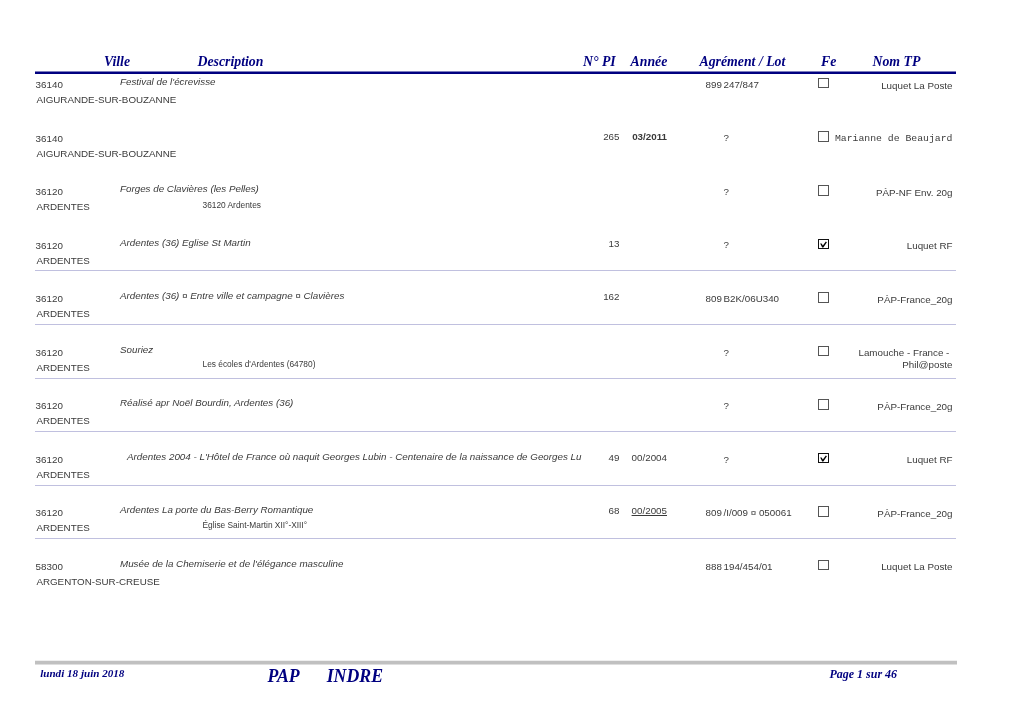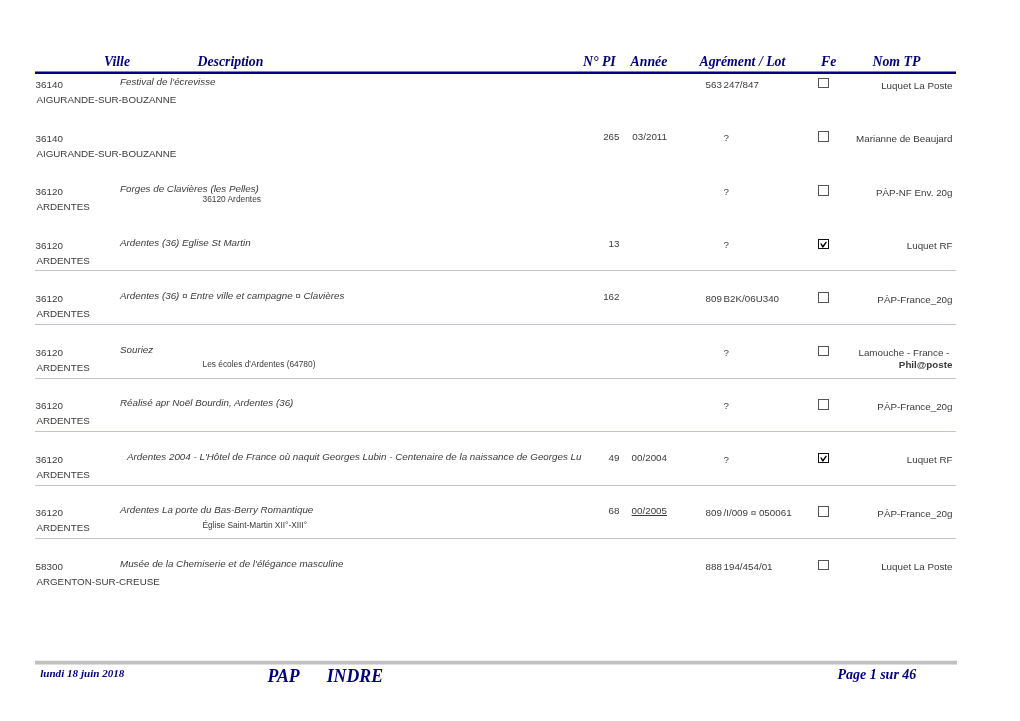--- a/index.html
+++ b/index.html
@@ -52,42 +52,42 @@
   <div class="hrule"></div>
 
   <div id="tbody">
       <div class="row">
     <div class="c  cp" style="left: 35.6px; top: 80.0023px;">36140</div>
     <div class="c  vl" style="left: 36.4px; top: 95.0023px;">AIGURANDE-SUR-BOUZANNE</div>
     <div class="c it ds" style="left: 120px; top: 77.0023px;">Festival de l'écrevisse</div>
     <div class="c sub sb" style="left: 202.5px; top: 92.6301px;"></div>
     <div class="c ra np" style="left: 219.5px; width: 400px; top: 78.0023px;"></div>
     <div class="c ra an" style="left: 267px; width: 400px; top: 78.0023px;"></div>
-    <div class="c  ag" style="left: 705.5px; top: 79.8023px;">563</div>
+    <div class="c  ag" style="left: 705.5px; top: 79.8023px;">899</div>
     <div class="c  lt" style="left: 723.5px; top: 79.8023px;">247/847</div>
     <div class="cbx" style="left: 818px; top: 77.9px; width: 11.3px; height: 10.5px;"></div>
   <div class="c ra" style="left: 552.5px; width: 400px; top: 80.5023px;">Luquet La Poste</div>
       </div>
       <div class="row">
     <div class="c  cp" style="left: 35.6px; top: 133.552px;">36140</div>
     <div class="c  vl" style="left: 36.4px; top: 148.552px;">AIGURANDE-SUR-BOUZANNE</div>
     <div class="c it ds" style="left: 120px; top: 130.552px;"></div>
     <div class="c sub sb" style="left: 202.5px; top: 146.18px;"></div>
     <div class="c ra np" style="left: 219.5px; width: 400px; top: 131.552px;">265</div>
-    <div class="c ra an" style="left: 267px; width: 400px; top: 131.552px;">03/2011</div>
+    <div class="c ra an" style="left: 267px; width: 400px; top: 131.552px; font-weight: bold;">03/2011</div>
     <div class="c  ag" style="left: 705.5px; top: 133.352px;"></div>
     <div class="c  lt" style="left: 723.5px; top: 133.352px;">?</div>
     <div class="cbx" style="left: 818px; top: 131.45px; width: 11.3px; height: 10.5px;"></div>
-  <div class="c ra" style="left: 552.5px; width: 400px; top: 134.052px;">Marianne de Beaujard</div>
+  <div class="c ra" style="left: 552.5px; width: 400px; top: 134.052px; font-family: Liberation Mono, monospace;">Marianne de Beaujard</div>
       </div>
       <div class="row">
     <div class="c  cp" style="left: 35.6px; top: 187.102px;">36120</div>
     <div class="c  vl" style="left: 36.4px; top: 202.102px;">ARDENTES</div>
     <div class="c it ds" style="left: 120px; top: 184.102px;">Forges de Clavières (les Pelles)</div>
-    <div class="c sub sb" style="left: 202.5px; top: 195px;">36120 Ardentes</div>
+    <div class="c sub sb" style="left: 202.5px; top: 201px;">36120 Ardentes</div>
     <div class="c ra np" style="left: 219.5px; width: 400px; top: 185.102px;"></div>
     <div class="c ra an" style="left: 267px; width: 400px; top: 185.102px;"></div>
     <div class="c  ag" style="left: 705.5px; top: 186.902px;"></div>
     <div class="c  lt" style="left: 723.5px; top: 186.902px;">?</div>
     <div class="cbx" style="left: 818px; top: 185px; width: 11.3px; height: 10.5px;"></div>
   <div class="c ra" style="left: 552.5px; width: 400px; top: 187.602px;">PÀP-NF Env. 20g</div>
       </div>
       <div class="row">
     <div class="c  cp" style="left: 35.6px; top: 240.652px;">36120</div>
     <div class="c  vl" style="left: 36.4px; top: 255.652px;">ARDENTES</div>
@@ -122,21 +122,21 @@
     <div class="c  cp" style="left: 35.6px; top: 347.752px;">36120</div>
     <div class="c  vl" style="left: 36.4px; top: 362.752px;">ARDENTES</div>
     <div class="c it ds" style="left: 120px; top: 344.752px;">Souriez</div>
     <div class="c sub sb" style="left: 202.5px; top: 360.38px;">Les écoles d'Ardentes (64780)</div>
     <div class="c ra np" style="left: 219.5px; width: 400px; top: 345.752px;"></div>
     <div class="c ra an" style="left: 267px; width: 400px; top: 345.752px;"></div>
     <div class="c  ag" style="left: 705.5px; top: 347.552px;"></div>
     <div class="c  lt" style="left: 723.5px; top: 347.552px;">?</div>
     <div class="cbx" style="left: 818px; top: 345.65px; width: 11.3px; height: 10.5px;"></div>
   <div class="c ra" style="left: 549.4px; width: 400px; top: 348.252px;">Lamouche - France -</div>
-        <div class="c ra" style="left: 552.5px; width: 400px; top: 359.552px; font-weight: bold;">Phil@poste</div>
+        <div class="c ra" style="left: 552.5px; width: 400px; top: 359.552px;">Phil@poste</div>
       </div>
       <div class="rowsep" style="top: 377.55px;"></div>
       <div class="row">
     <div class="c  cp" style="left: 35.6px; top: 401.302px;">36120</div>
     <div class="c  vl" style="left: 36.4px; top: 416.302px;">ARDENTES</div>
     <div class="c it ds" style="left: 120px; top: 398.302px;">Réalisé apr Noël Bourdin, Ardentes (36)</div>
     <div class="c sub sb" style="left: 202.5px; top: 413.93px;"></div>
     <div class="c ra np" style="left: 219.5px; width: 400px; top: 399.302px;"></div>
     <div class="c ra an" style="left: 267px; width: 400px; top: 399.302px;"></div>
     <div class="c  ag" style="left: 705.5px; top: 401.102px;"></div>
@@ -186,15 +186,15 @@
     <div class="c  lt" style="left: 723.5px; top: 561.752px;">194/454/01</div>
     <div class="cbx" style="left: 818px; top: 559.85px; width: 11.3px; height: 10.5px;"></div>
   <div class="c ra" style="left: 552.5px; width: 400px; top: 562.452px;">Luquet La Poste</div>
       </div>
     </div>
 
   <div class="frule"></div>
   <div class="ft small" style="left: 40.2px; font-size: 11.1px; top: 668.205px;">lundi 18 juin 2018</div>
   <div class="ft big" style="left: 267.4px; font-size: 17.8px; top: 668.294px;">PAP</div>
   <div class="ft big" style="left: 326.7px; font-size: 17.8px; top: 668.294px;">INDRE</div>
-  <div class="ft small" style="left: 829.4px; font-size: 14px; top: 668.205px; margin-left: 8px;">Page 1 sur 46</div>
+  <div class="ft small" style="left: 829.4px; font-size: 12px; top: 668.205px;">Page 1 sur 46</div>
 
 </div>
 
 </body></html>

